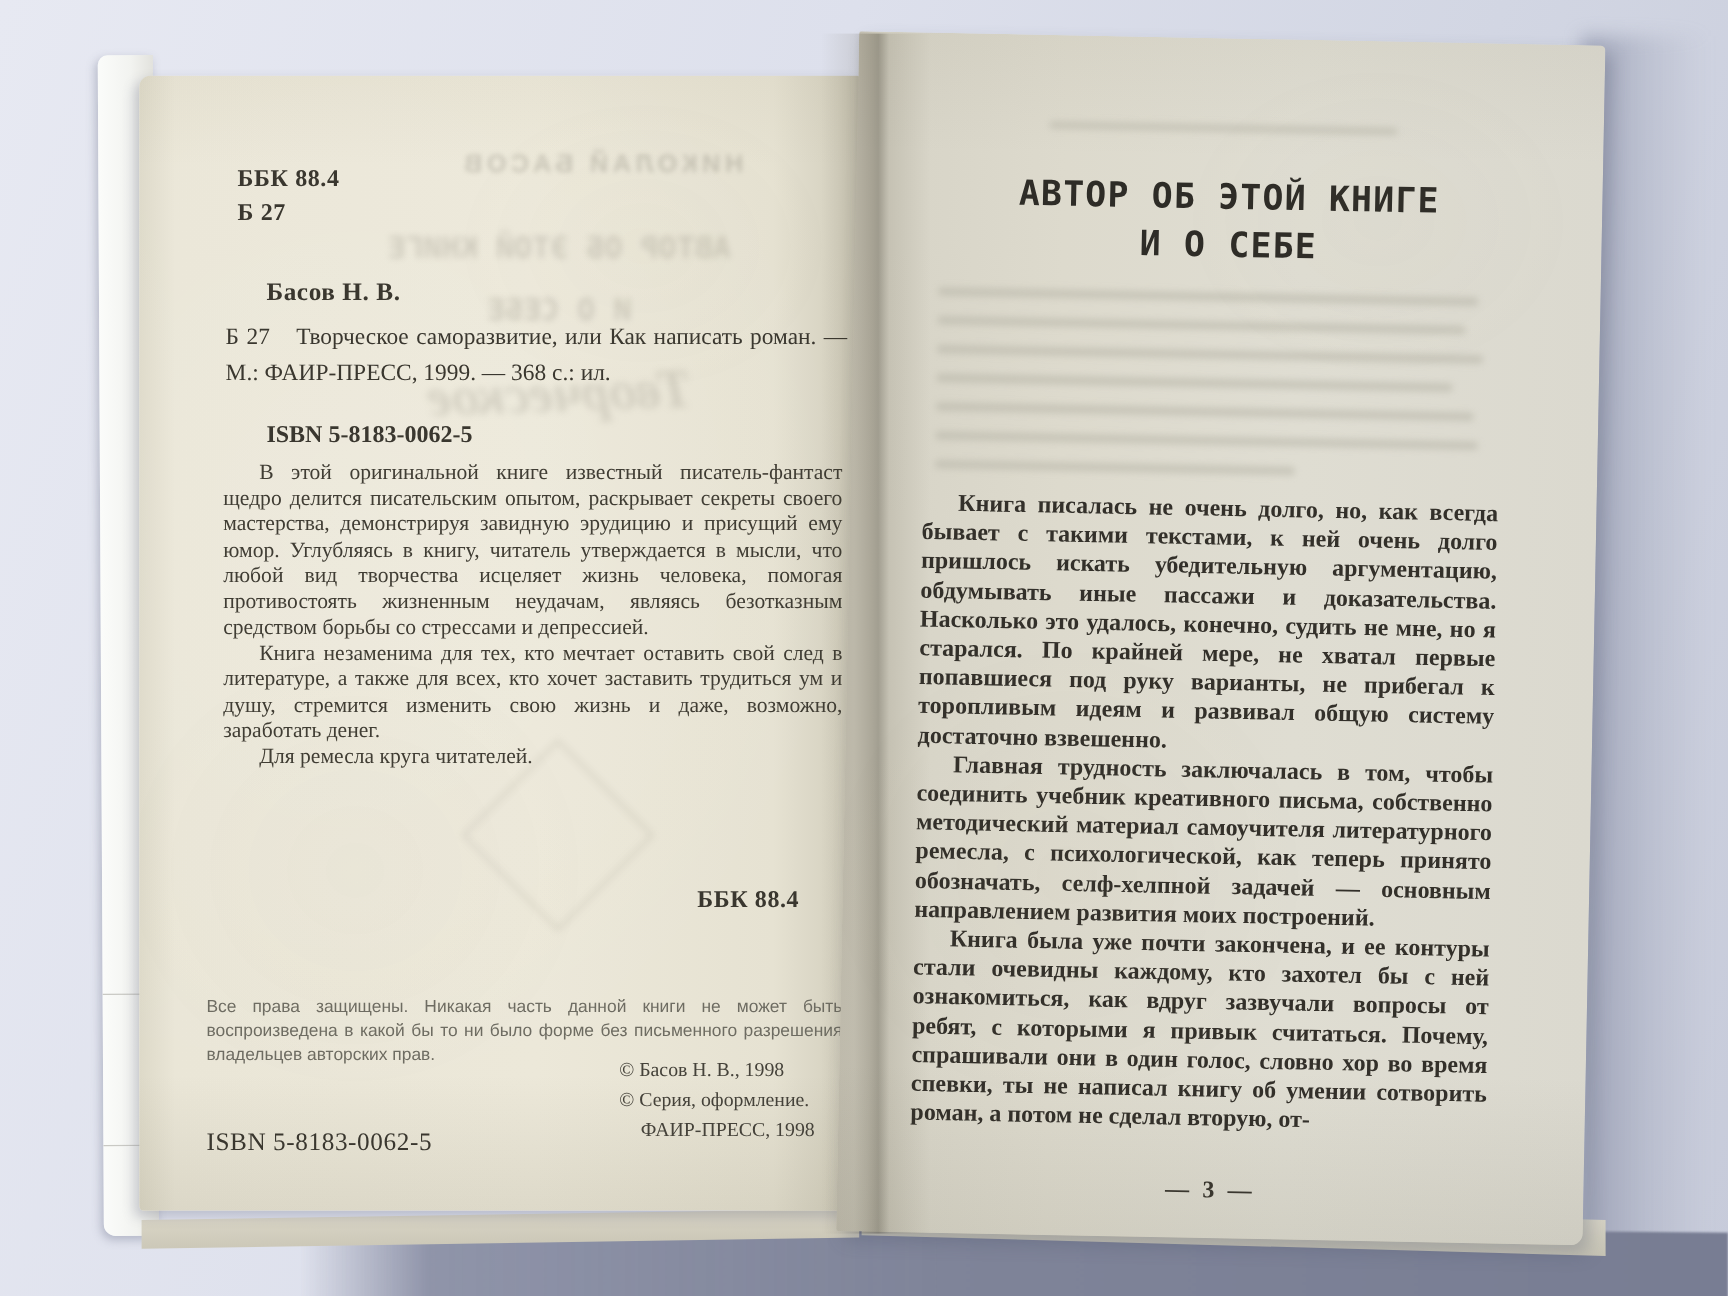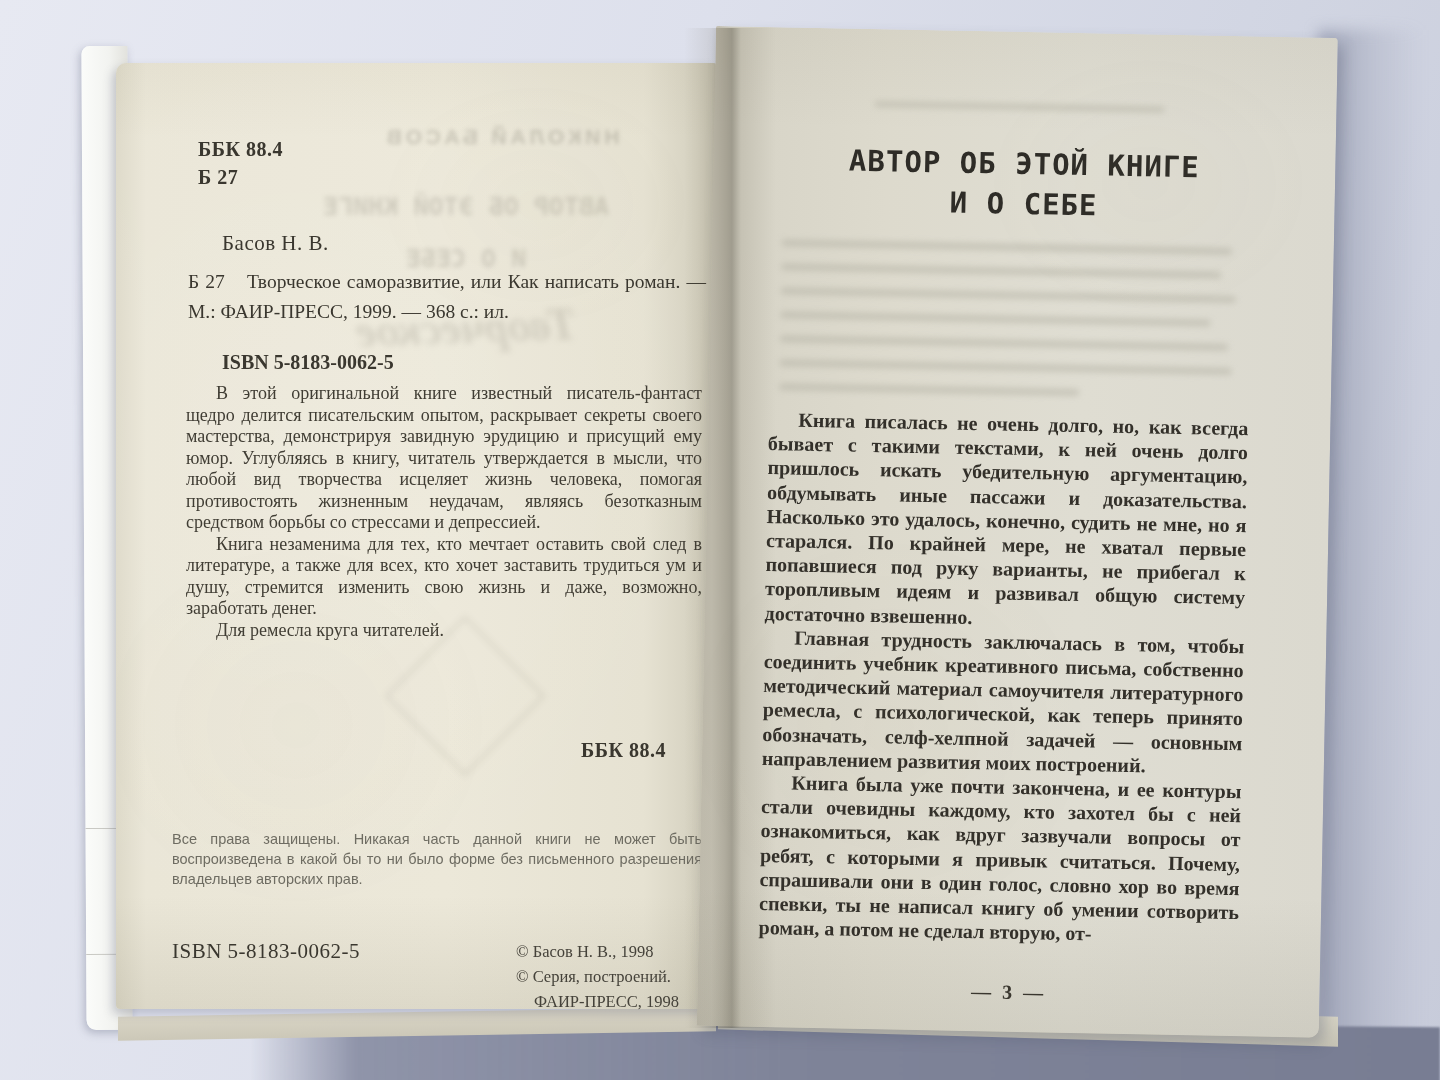--- a/index.html
+++ b/index.html
@@ -51,31 +51,31 @@
     background:
       radial-gradient(120% 90% at 30% 40%, rgba(255,255,255,.12), rgba(0,0,0,0) 60%),
       linear-gradient(180deg, rgba(120,110,80,.05) 0%, rgba(0,0,0,0) 8%, rgba(0,0,0,0) 88%, rgba(90,85,60,.10) 100%),
       linear-gradient(90deg,#ddd9c8 0%,#eae6d7 5%,#ece8d9 55%,#e6e2d2 88%,#d5d1c0 97%,#c9c5b4 100%);
     border-radius:10px 2px 2px 4px;
     box-shadow:-4px 5px 10px rgba(80,85,110,.25);
     color:#3a372f;
     margin-top:27px;
   }
   .bbk-top{left:82px;top:72px;font-size:20px;line-height:28px;font-weight:600;letter-spacing:.5px;}
-  .author-heading{left:106px;top:168px;font-size:21px;font-weight:400;letter-spacing:.5px;}
+  .author-heading{left:106px;top:168px;font-size:21px;font-weight:700;letter-spacing:.5px;}
   .catalog{left:72px;top:204px;width:518px;font-size:19.5px;line-height:30px;text-align:justify;}
   .catalog .code{font-weight:400;margin-right:22px;}
   .isbn-top{left:106px;top:288px;font-size:20px;font-weight:600;}
   .annotation{left:70px;top:320px;width:516px;font-size:18px;line-height:21.5px;text-align:justify;color:#403d34;}
   .annotation p{margin:0;text-indent:30px;}
   .bbk-bottom{top:676px;right:50px;font-size:20px;font-weight:700;letter-spacing:.5px;}
   .rights{left:56px;top:766px;width:530px;font-size:14.5px;line-height:20px;text-align:justify;
           color:#6e6c62;font-family:"Liberation Sans", sans-serif;}
   .isbn-bottom{left:56px;top:876px;font-size:21px;letter-spacing:.5px;}
-  .copyright{left:400px;top:876px;width:200px;font-size:16.5px;line-height:25px;color:#45423a;}
+  .copyright{left:400px;top:816px;width:200px;font-size:16.5px;line-height:25px;color:#45423a;}
   .copyright .indent{padding-left:18px;}
 
   
   .ghost{color:#8f8b7e;transform:scaleX(-1);font-weight:700;pointer-events:none;}
   .ghost-author{left:220px;top:62px;width:330px;font-size:21px;letter-spacing:4px;
                 font-family:"Liberation Sans", sans-serif;filter:blur(2px);opacity:.38;text-align:center;}
   .ghost-title{left:140px;top:118px;width:420px;font-size:25px;line-height:52px;
                font-family:"DejaVu Sans Mono", monospace;filter:blur(2.5px);opacity:.30;text-align:center;}
   .ghost-script{left:150px;top:238px;width:400px;font-size:46px;font-style:italic;
                 filter:blur(3px);opacity:.26;text-align:center;transform:scaleX(-1) rotate(2deg);}
@@ -154,21 +154,21 @@
   </div>
 
   <div class="abs bbk-bottom">ББК 88.4</div>
 
   <div class="abs rights">Все права защищены. Никакая часть данной книги не может быть воспроизведена в какой бы то ни было форме без письменного разрешения владельцев авторских прав.</div>
 
   <div class="abs isbn-bottom">ISBN 5-8183-0062-5</div>
 
   <div class="abs copyright">
     <div>© Басов Н. В., 1998</div>
-    <div>© Серия, построений.</div>
+    <div>© Серия, оформление.</div>
     <div class="indent">ФАИР-ПРЕСС, 1998</div>
   </div>
 
   <div class="abs texture"></div>
 </div>
 
 <div class="abs page-right">
 
   <div class="ghost-bar" style="left:160px;top:72px;width:290px;height:6px;"></div>
   <div class="ghost-bar" style="left:70px;top:212px;width:450px;"></div>

